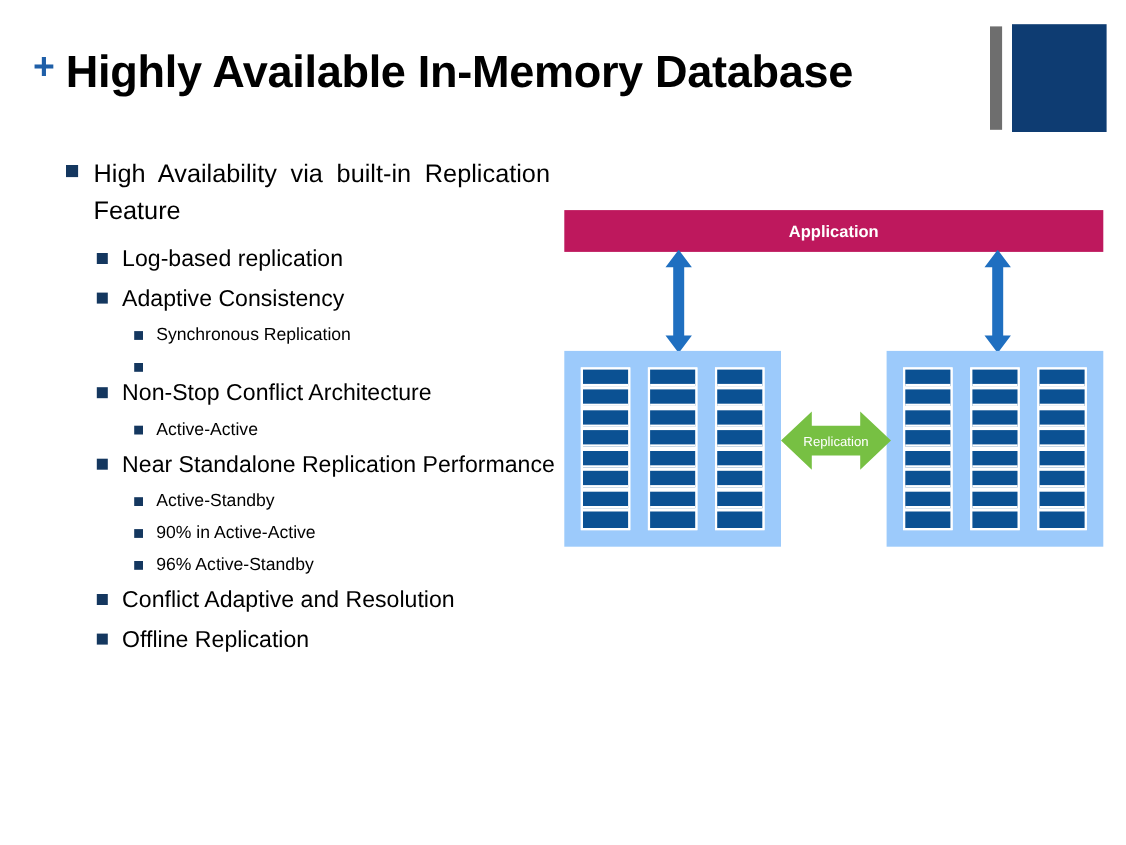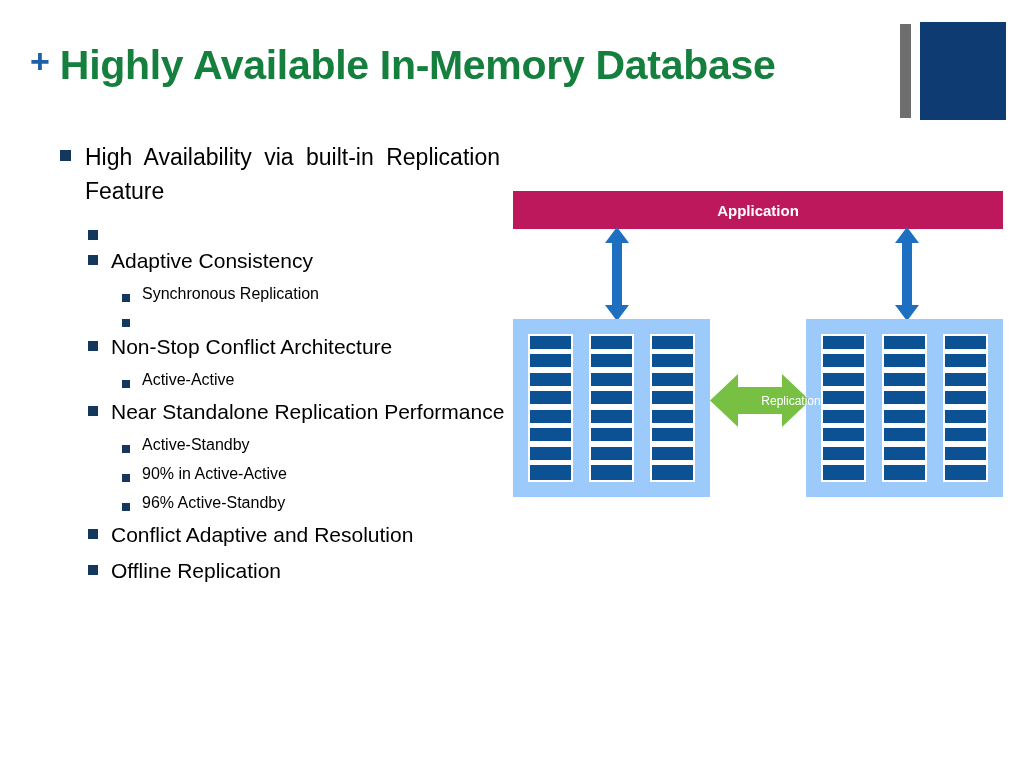--- a/index.html
+++ b/index.html
@@ -32,21 +32,21 @@
     color: #1F5FA8;
     margin-left: 30px;
     margin-right: 10px;
     line-height: 1;
     position: relative;
     top: -4px;
   }
   .title-text {
     font-size: 41px;
     font-weight: bold;
-    color: #15803d;
+    color: #000000;
     letter-spacing: -0.3px;
     white-space: nowrap;
   }
 
   
   .logo {
     position: absolute;
     left: 900px;
     top: 22px;
     width: 106px;
@@ -117,21 +117,20 @@
   }
   .lvl2 .txt {
     font-size: 21px;
     line-height: 31px;
   }
 
   
   .lvl3 {
     margin-left: 62px;
     margin-bottom: 4px;
-    align-items: center;
   }
   .lvl3 .marker {
     width: 8px;
     height: 8px;
     margin-top: 9px;
     margin-right: 12px;
   }
   .lvl3 .txt {
     font-size: 16px;
     line-height: 25px;
@@ -212,21 +211,20 @@
     left: 197px;
     top: 181px;
     width: 100px;
     height: 57px;
     display: flex;
     align-items: center;
     justify-content: center;
     color: #ffffff;
     font-size: 12px;
     pointer-events: none;
-    padding-left: 31px;
   }
 </style>
 </head>
 <body>
 
 <div class="title-row">
   <span class="title-plus">+</span>
   <span class="title-text">Highly Available In-Memory Database</span>
 </div>
 
@@ -235,20 +233,21 @@
   <div class="logo-block"></div>
 </div>
 
 <div class="bullets">
     <div class="b-item lvl1">
       <span class="marker"></span>
       <span class="txt">High Availability via built-in Replication Feature</span>
     </div>
     <div class="b-item lvl2">
       <span class="marker"></span>
+      <span class="txt one-line">Log-based replication</span>
     </div>
     <div class="b-item lvl2">
       <span class="marker"></span>
       <span class="txt one-line">Adaptive Consistency</span>
     </div>
     <div class="b-item lvl3">
       <span class="marker"></span>
       <span class="txt one-line">Synchronous Replication</span>
     </div>
     <div class="b-item lvl3">

